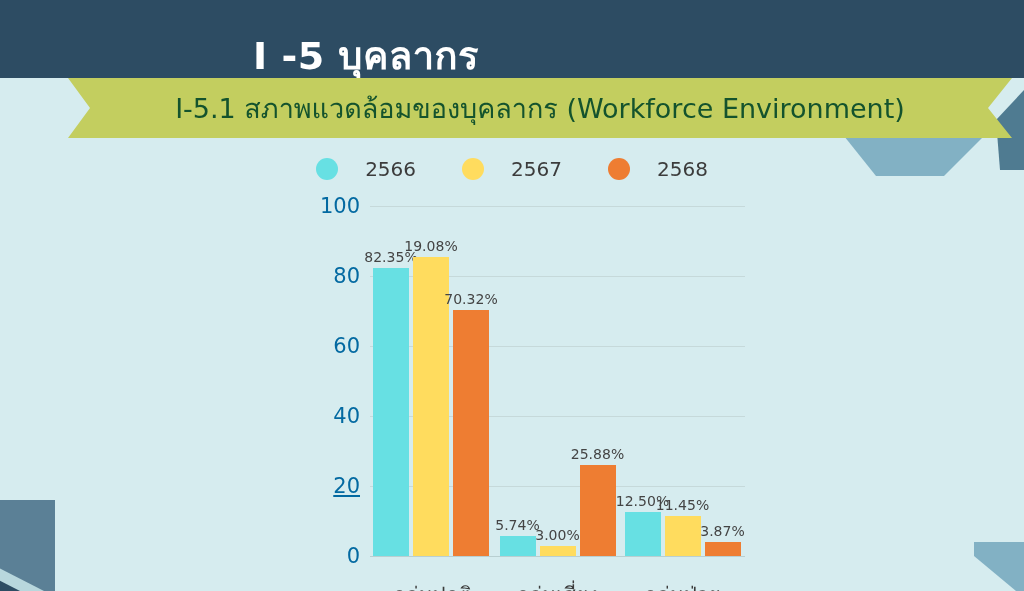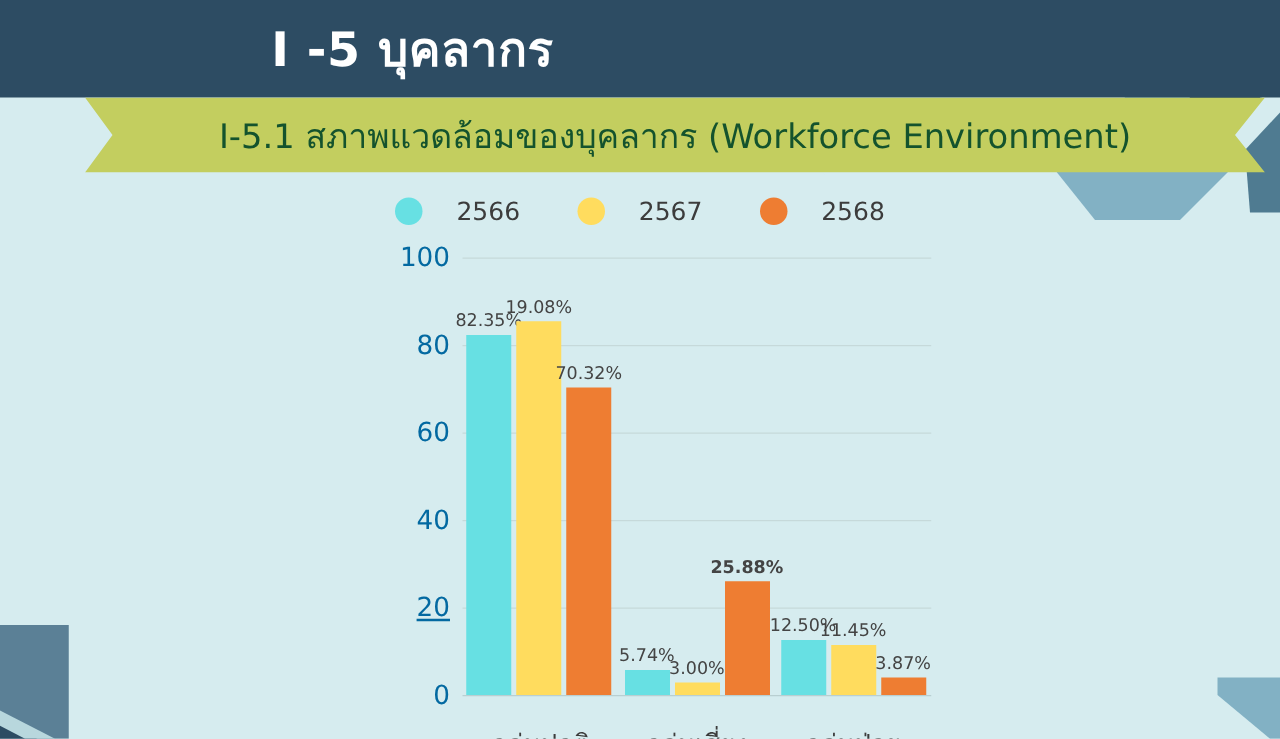--- a/index.html
+++ b/index.html
@@ -13,24 +13,24 @@
 
   
   .bg-svg{position:absolute;left:0;top:0;width:1024px;height:591px;}
 
   
   .header-bar{
     position:absolute;left:0;top:0;width:1024px;height:78px;
     background:#2d4c63;z-index:3;
   }
   .header-title{
-    position:absolute;left:0;top:4px;width:660px;height:70px;
+    position:absolute;left:0;top:20px;width:660px;height:70px;
     display:flex;align-items:center;justify-content:center;
     color:#ffffff;font-size:38px;font-weight:bold;letter-spacing:.5px;
-    z-index:4;white-space:nowrap;
+    z-index:4;white-space:nowrap;padding-left:36px;
   }
 
   .banner-wrap{position:absolute;left:68px;top:78px;width:944px;height:60px;z-index:5;}
   .banner-svg{position:absolute;left:0;top:0;width:944px;height:60px;}
   .banner-text{
     position:absolute;left:0;top:0;width:944px;height:60px;
     display:flex;align-items:center;justify-content:center;
     color:#14532d;font-size:27px;font-weight:normal;white-space:nowrap;
     z-index:6;
   }
@@ -133,21 +133,21 @@
           <div class="bar" style="left: 80px; height: 246.12px; background: rgb(238, 125, 50);"></div>
           <div class="barlabel" style="left: 98px; bottom: 249.12px;">70.32%</div>
         </div>
         <div class="xlabel" style="left: 62.5px;">กลุ่มปกติ</div>
         <div class="bargroup" style="left: 129.5px; width: 116px;">
           <div class="bar" style="left: 0px; height: 20.09px; background: rgb(103, 224, 227);"></div>
           <div class="barlabel" style="left: 18px; bottom: 23.09px;">5.74%</div>
           <div class="bar" style="left: 40px; height: 10.5px; background: rgb(255, 220, 94);"></div>
           <div class="barlabel" style="left: 58px; bottom: 13.5px;">3.00%</div>
           <div class="bar" style="left: 80px; height: 90.58px; background: rgb(238, 125, 50);"></div>
-          <div class="barlabel" style="left: 98px; bottom: 93.58px; font-weight: bold;">25.88%</div>
+          <div class="barlabel" style="left: 98px; bottom: 93.58px;">25.88%</div>
         </div>
         <div class="xlabel" style="left: 187.5px;">กลุ่มเสี่ยง</div>
         <div class="bargroup" style="left: 254.5px; width: 116px;">
           <div class="bar" style="left: 0px; height: 43.75px; background: rgb(103, 224, 227);"></div>
           <div class="barlabel" style="left: 18px; bottom: 46.75px;">12.50%</div>
           <div class="bar" style="left: 40px; height: 40.075px; background: rgb(255, 220, 94);"></div>
           <div class="barlabel" style="left: 58px; bottom: 43.075px;">11.45%</div>
           <div class="bar" style="left: 80px; height: 13.545px; background: rgb(238, 125, 50);"></div>
           <div class="barlabel" style="left: 98px; bottom: 16.545px;">3.87%</div>
         </div>

